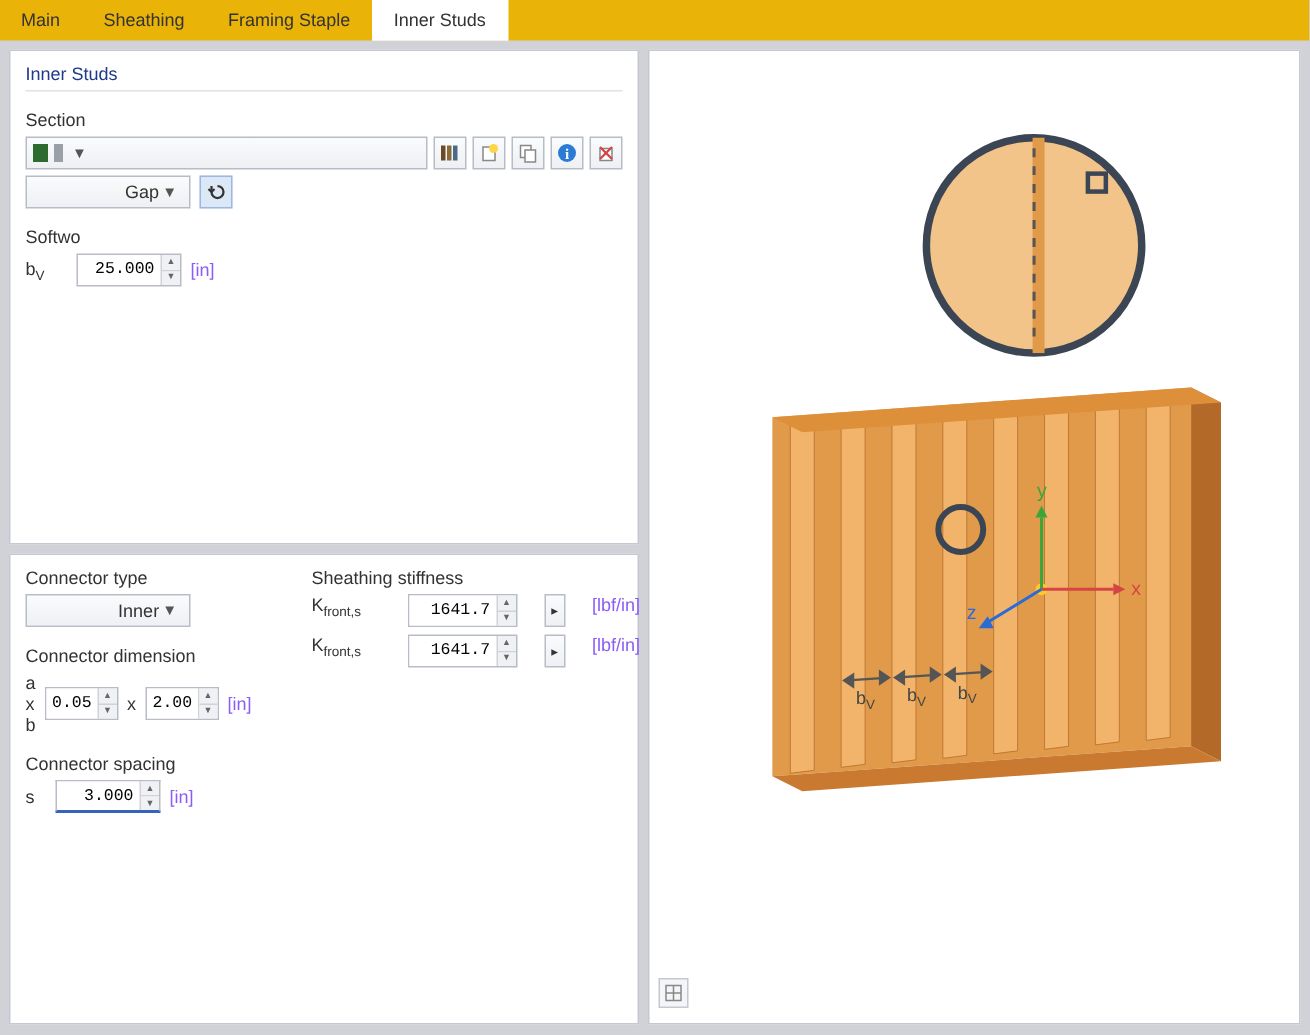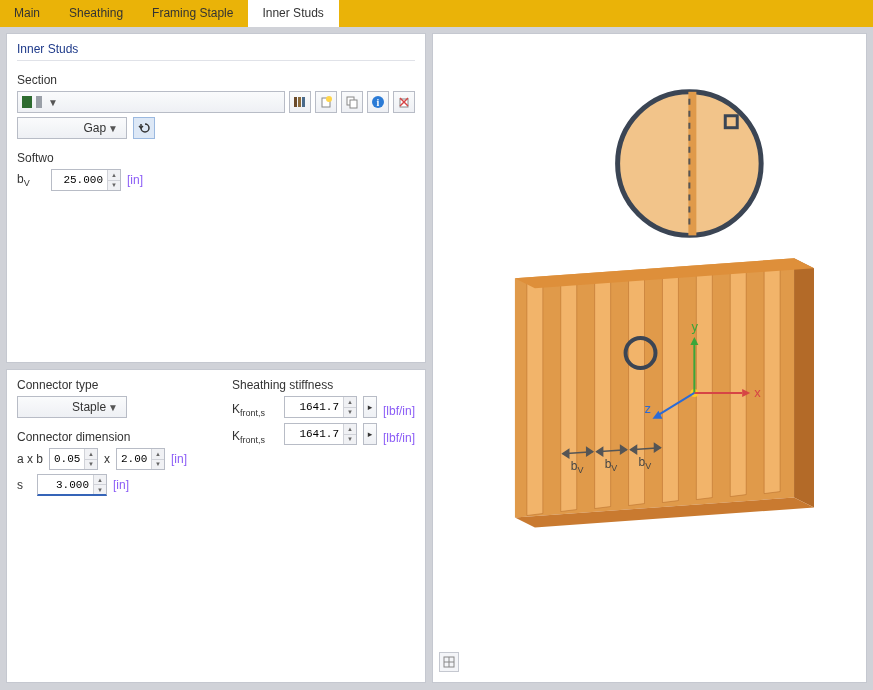--- a/index.html
+++ b/index.html
@@ -113,21 +113,21 @@
     border:none; text-align:right; padding:0 4px;
     width:55px; font-size:11px; font-family:Liberation Mono, monospace;
   }
   .spinner.sm input { width:34px; }
   .spin-btns { display:flex; flex-direction:column; border-left:1px solid #d0d2d8; }
   .spin-btns div { width:12px; flex:1; display:flex; align-items:center; justify-content:center; font-size:6px; color:#666; cursor:pointer; background:#f0f1f4;}
   .spin-btns div:first-child { border-bottom:1px solid #d0d2d8;}
   .unit { color:#8b5cf6; }
   .var { font-family:inherit; }
   .var sub { font-size:9px; }
-  .stiff-row { display:flex; align-items:flex-end; gap:6px; margin-bottom:5px; }
+  .stiff-row { display:flex; align-items:flex-start; gap:18px; margin-bottom:5px; }
   .stiff-label { width:46px; }
   .stiff-row .spinner input { width:58px; }
   .arrow-btn { width:14px; height:22px; border:1px solid #b8bcc6; background:linear-gradient(#fafbfc,#eef0f4); display:flex; align-items:center; justify-content:center; font-size:9px; cursor:pointer;}
   .highlight-input { border-bottom:2px solid #3564b8 !important; }
   .preview {
     flex:1;
     background:#fff;
     border:1px solid #c5c8d0;
     position:relative;
   }
@@ -224,21 +224,21 @@
           </div>
           <span class="unit">[in]</span>
         </div>
       </div>
 
       <div class="panel connections">
         <div class="conn-row">
           <div class="conn-col">
             <div class="label" style="margin-top:0">Connector type</div>
             <div class="dropdown">
-              <span>Staple</span>
+              <span>Inner</span>
               <span class="chev">▼</span>
             </div>
 
             <div class="label">Connector dimension</div>
             <div class="row">
               <span>a x b</span>
               <div class="spinner sm">
                 <input value="0.05" style="">
                 <div class="spin-btns">
                     <div>▲</div>
@@ -249,20 +249,21 @@
               <div class="spinner sm">
                 <input value="2.00" style="">
                 <div class="spin-btns">
                     <div>▲</div>
                     <div>▼</div>
                   </div>
               </div>
               <span class="unit">[in]</span>
             </div>
 
+            <div class="label">Connector spacing</div>
             <div class="row">
               <span style="width:14px">s</span>
               <div class="spinner highlight-input">
                 <input value="3.000" style="">
                 <div class="spin-btns">
                     <div>▲</div>
                     <div>▼</div>
                   </div>
               </div>
               <span class="unit">[in]</span>

